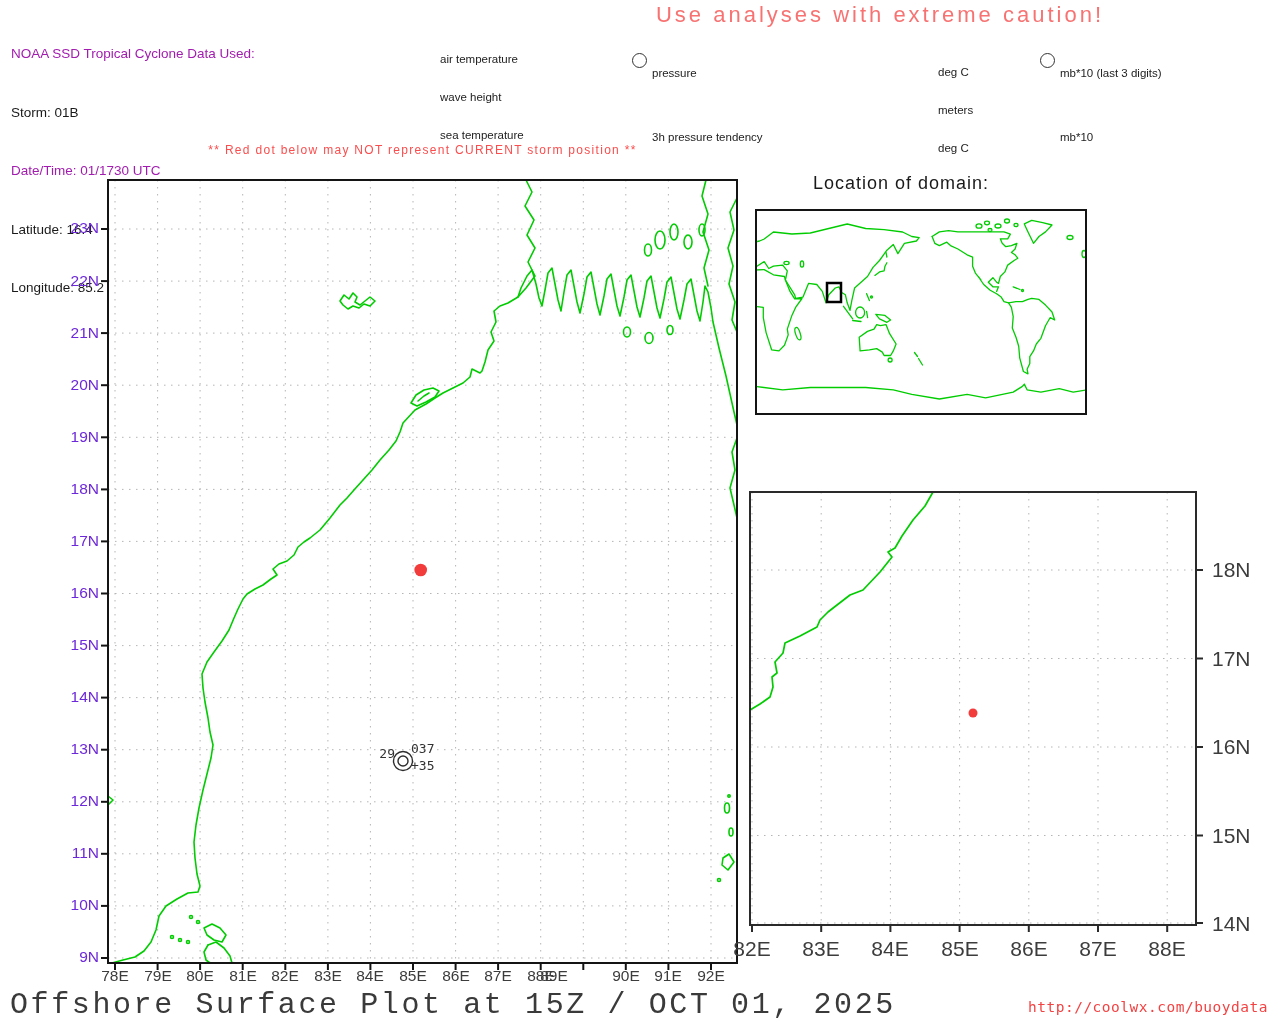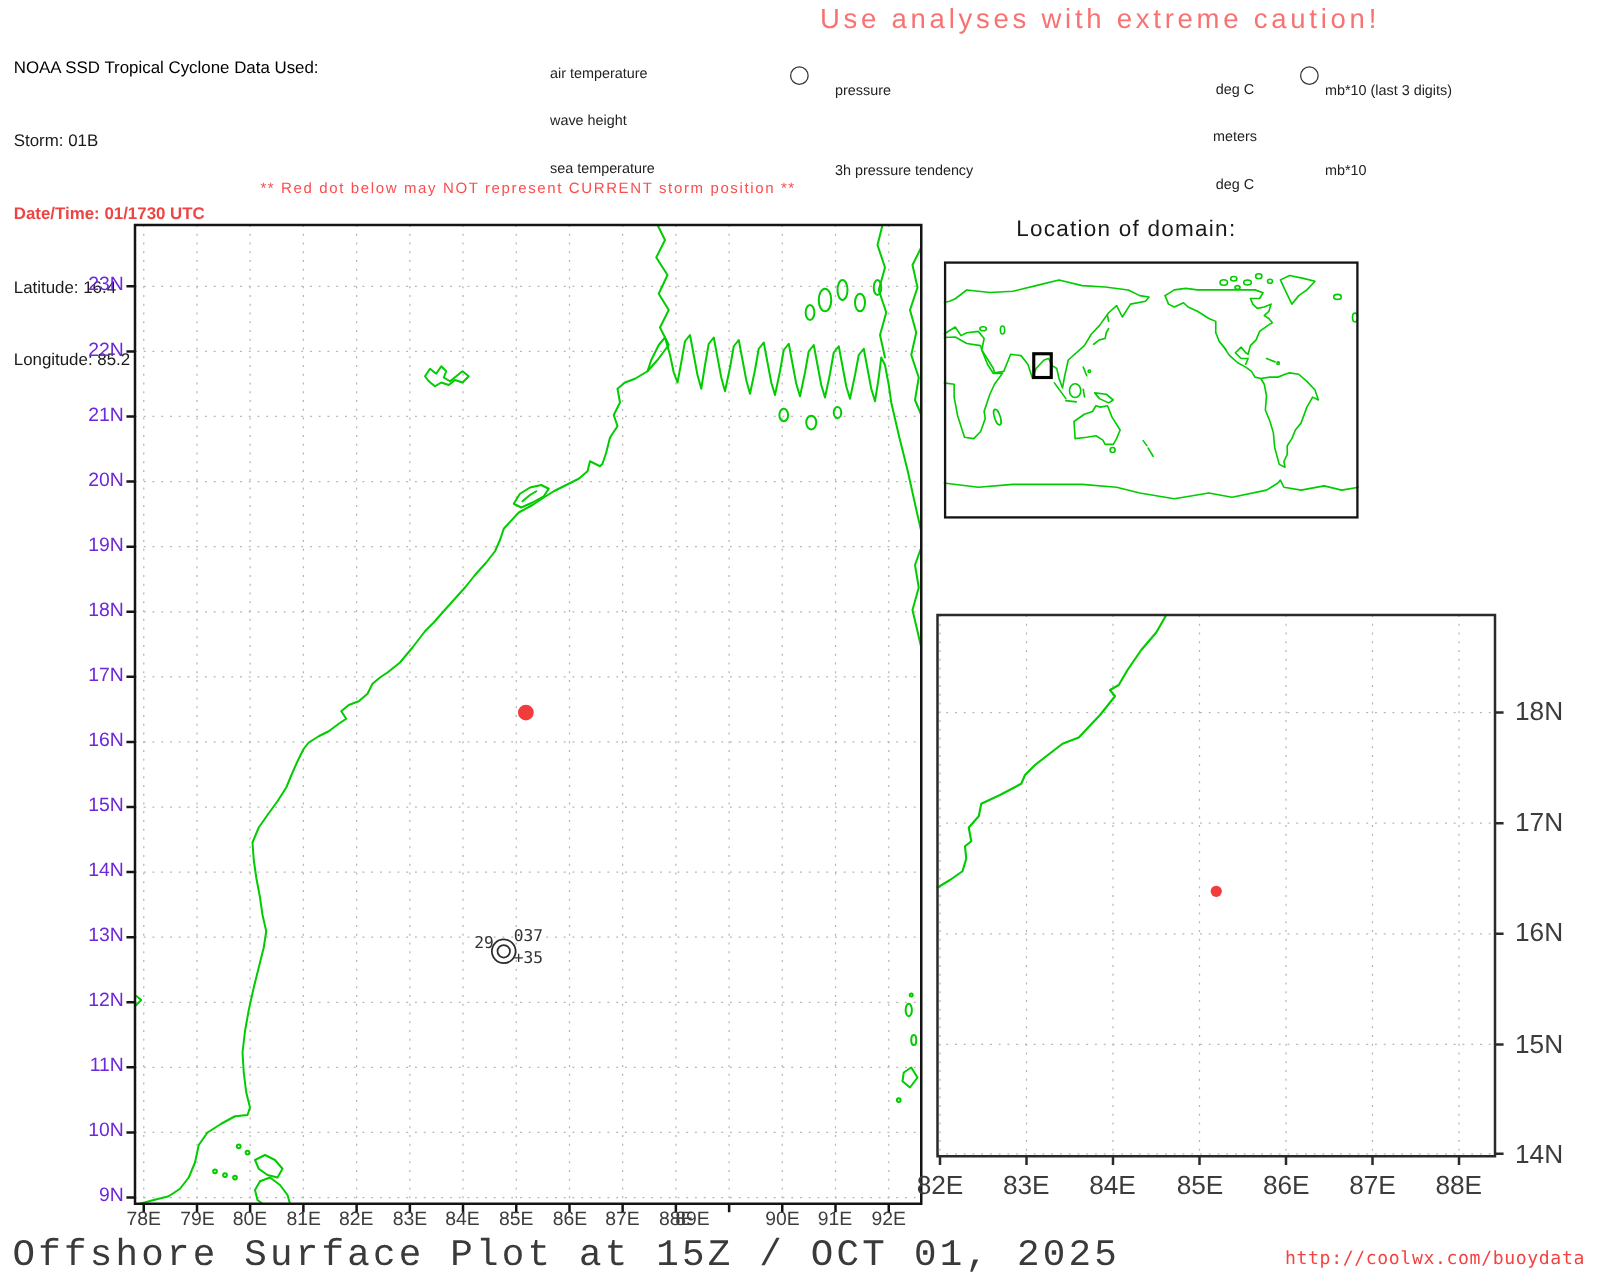--- a/index.html
+++ b/index.html
@@ -6,29 +6,29 @@
   body{
     position:relative;
     width:1280px;height:1024px;
     background:#ffffff;
     font-family:"Liberation Sans",sans-serif;
     overflow:hidden;
   }
   .abs{position:absolute;}
   
   .info{left:11px;top:5px;font-size:13.5px;line-height:19.5px;color:#1a1a1a;white-space:pre;}
-  .info .red{color:#000000;}
-  .info .redbold{color:#ef4444;font-weight:bold;}
+  .info .red{color:#a21caf;}
+  .info .redbold{color:#a21caf;font-weight:normal;}
   
   .caution{left:625px;top:2px;width:510px;text-align:center;color:#f87272;font-size:22px;letter-spacing:3px;white-space:nowrap;}
   
   .leg{font-size:11.5px;line-height:12.8px;color:#222;white-space:pre;}
   .leg-left{left:440px;top:27px;width:188px;text-align:left;}
-  .leg-right{left:652px;top:41px;text-align:left;margin-left:16px;}
-  .leg-uleft{left:938px;top:40px;width:100px;text-align:center;}
+  .leg-right{left:652px;top:41px;text-align:left;}
+  .leg-uleft{left:938px;top:40px;width:100px;text-align:left;}
   .leg-uright{left:1060px;top:41px;text-align:left;}
   .leg-circle{width:13px;height:13px;border:1.6px solid #333;border-radius:50%;background:#fff;}
   
   .warning{left:108px;top:143px;width:629px;text-align:center;color:#fb4d4d;font-size:12px;letter-spacing:1.3px;white-space:nowrap;}
   
   .mlat{width:44px;text-align:right;font-size:15.5px;color:#6d28d9;left:55px;}
   .mlon{width:44px;text-align:center;font-size:15.5px;color:#3c3c3c;top:967px;}
   .zlat{font-size:21px;color:#3c3c3c;left:1212px;}
   .zlon{width:62px;text-align:center;font-size:21px;color:#3c3c3c;top:937px;}
   .domtitle{left:813px;top:173px;font-size:18px;color:#1a1a1a;letter-spacing:1px;}

